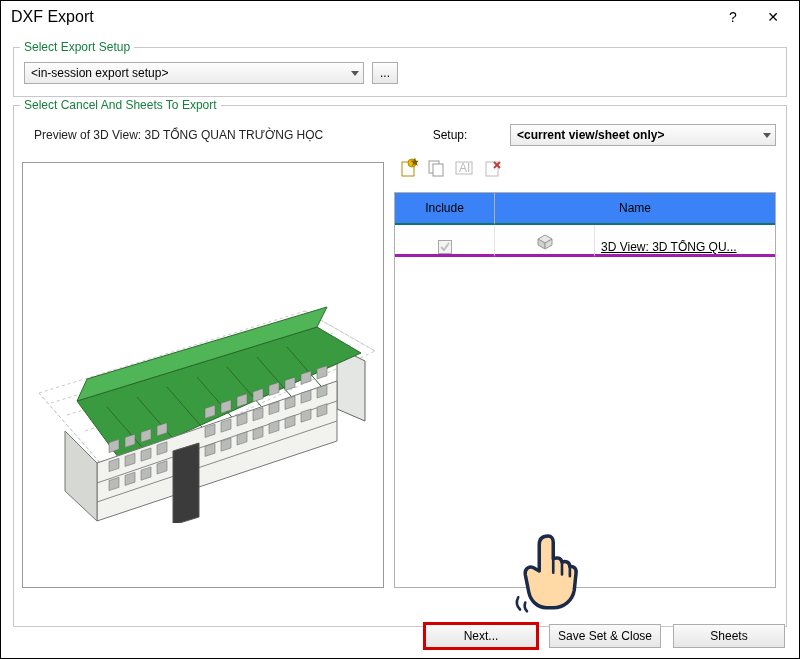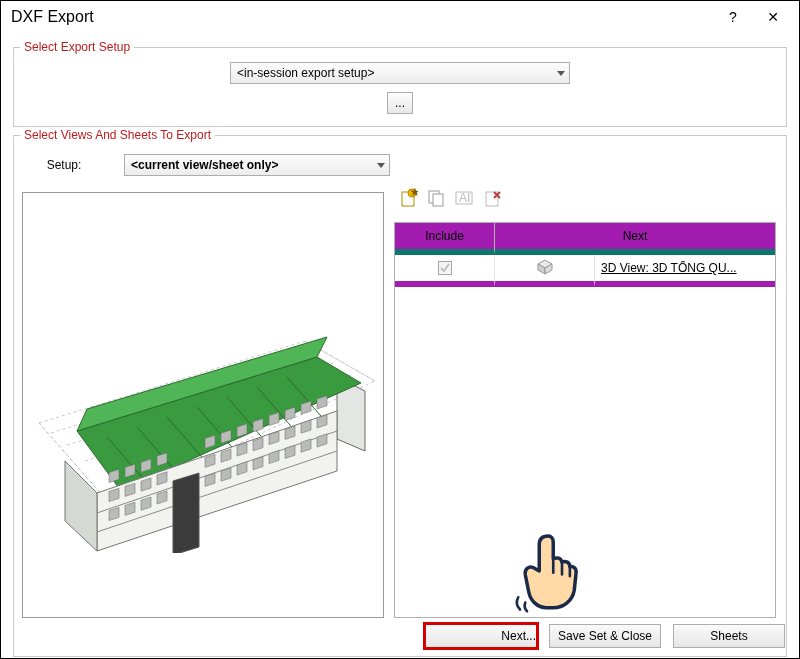--- a/index.html
+++ b/index.html
@@ -4,57 +4,57 @@
 <style>
   * { box-sizing: border-box; font-family: "Segoe UI", Tahoma, sans-serif; font-size: 12px; }
   body { margin: 0; background: #fff; }
   .window { width: 800px; height: 659px; border: 1px solid #000; position: relative; background: #fff; }
   .titlebar { height: 32px; display: flex; align-items: center; padding: 0 6px 0 10px; }
   .title { flex: 1; font-size: 16px; }
   .titlebar .btn { width: 40px; height: 30px; display: flex; align-items: center; justify-content: center; font-size: 14px; }
   .content { padding: 6px 12px 10px 12px; }
 
   .fieldset { border: 1px solid #c8c8c8; padding: 14px 10px 10px 10px; position: relative; margin-top: 8px; }
-  .fieldset .legend { position: absolute; top: -8px; left: 6px; background: #fff; padding: 0 4px; font-size: 12px; color: #b91c1c; }
-
-  .row-setup { display: flex; align-items: center; gap: 8px; flex-direction: column; }
+  .fieldset .legend { position: absolute; top: -8px; left: 6px; background: #fff; padding: 0 4px; font-size: 12px; color: #15803d; }
+
+  .row-setup { display: flex; align-items: center; gap: 8px; }
   .dropdown { height: 22px; border: 1px solid #adadad; background: linear-gradient(#fdfdfd,#ececec); display: flex; align-items: center; padding: 0 6px; position: relative; }
   .dropdown .arrow { position: absolute; right: 4px; top: 50%; transform: translateY(-50%); }
   .sq-btn { width: 26px; height: 22px; border: 1px solid #adadad; background: linear-gradient(#fdfdfd,#e8e8e8); display: flex; align-items: center; justify-content: center; }
 
   .fs-views { height: 522px; }
   .row-top { display: flex; align-items: center; margin-top: 4px; gap: 20px; }
   .preview-label { flex: 1; padding-left: 10px; color: #222; }
   .export-label { width: 80px; text-align: center; }
   .export-dd { width: 266px; font-weight: bold; }
 
   .columns { display: flex; margin-top: 16px; gap: 0; }
   .preview-box { width: 362px; height: 426px; border: 1px solid #999; margin-left: -2px; background: #fff; position: relative; overflow: hidden; }
   .right-col { flex: 1; margin-left: 10px; display: flex; flex-direction: column; }
 
   .toolbar-icons { height: 24px; display: flex; align-items: center; gap: 8px; padding-left: 4px; margin-bottom: 12px; margin-top: -6px; }
   .ticon { width: 20px; height: 20px; }
 
   .grid { flex: 1; border: 1px solid #b0b0b0; }
   .grid-header { display: flex; height: 32px; }
-  .gh { border-right: 1px solid #b0b0b0; border-bottom: 6px solid #0f766e; display: flex; align-items: center; justify-content: center; background: #a21caf; }
+  .gh { border-right: 1px solid #b0b0b0; border-bottom: 2px solid #0f766e; display: flex; align-items: center; justify-content: center; background: #3b82f6; }
   .gh:last-child { border-right: none; }
   .col-inc { width: 100px; }
   .col-type { width: 100px; }
   .col-name { flex: 1; }
   .grid-row { display: flex; height: 32px; }
-  .gc { border-right: 1px solid #e4e4e4; border-bottom: 6px solid #a21caf; display: flex; align-items: center; justify-content: center; }
+  .gc { border-right: 1px solid #e4e4e4; border-bottom: 3px solid #a21caf; display: flex; align-items: flex-end; justify-content: center; }
   .gc:last-child { border-right: none; }
   .underline { text-decoration: underline; color: #000; padding: 0 6px; white-space: nowrap; overflow: hidden; }
   .chk { width: 14px; height: 14px; border: 1px solid #a6a6a6; background: #f4f4f4; display: flex; align-items: center; justify-content: center; }
   .chk svg { opacity: 0.5; }
 
   .bottom-bar { position: absolute; bottom: 10px; right: 14px; display: flex; gap: 12px; }
   .bbtn { width: 112px; height: 24px; border: 1px solid #adadad; background: linear-gradient(#fafafa,#e6e6e6); display: flex; align-items: center; justify-content: center; }
-  .bbtn.next { outline: 3px solid #d40000; outline-offset: -1px; justify-content: flex-end; }
+  .bbtn.next { outline: 3px solid #d40000; outline-offset: -1px; }
 
   
   .building { position: absolute; left: 14px; top: 140px; }
 
   
   .hand { position: absolute; width: 70px; }
 </style>
 </head>
 <body>
 
@@ -77,23 +77,24 @@
               </svg>
           </span>
         </div>
         <div class="sq-btn">
           <span>...</span>
         </div>
       </div>
     </div>
 
     <div class="fieldset fs-views">
-      <div class="legend">Select Views And Sheets To Export</div>
+      <div class="legend">Select Cancel And Sheets To Export</div>
 
       <div class="row-top">
+        <div class="preview-label">Preview of 3D View: 3D TỔNG QUAN TRƯỜNG HỌC</div>
         <div class="export-label">Setup:</div>
         <div class="dropdown export-dd">
           <span>&lt;current view/sheet only&gt;</span>
           <span class="arrow">
             <svg width="8" height="6">
                 <path d="M0 0 L8 0 L4 5 Z" fill="#555"></path>
               </svg>
           </span>
         </div>
       </div>
@@ -207,21 +208,21 @@
                   <rect x="4" y="4" width="12" height="14" fill="#fff" stroke="#bbb"></rect>
                   <line x1="12" y1="4" x2="18" y2="10" stroke="#c04040" stroke-width="2"></line>
                   <line x1="18" y1="4" x2="12" y2="10" stroke="#c04040" stroke-width="2"></line>
                 </svg>
             </span>
           </div>
 
           <div class="grid">
             <div class="grid-header">
               <div class="gh col-inc">Include</div>
-              <div class="gh col-name">Next</div>
+              <div class="gh col-name">Name</div>
             </div>
             <div class="grid-row">
               <div class="gc col-inc">
                 <span class="chk">
                   <svg width="10" height="10">
                       <path d="M1 5 L4 8 L9 1" stroke="#888" stroke-width="1.8" fill="none"></path>
                     </svg>
                 </span>
               </div>
               <div class="gc col-type">

